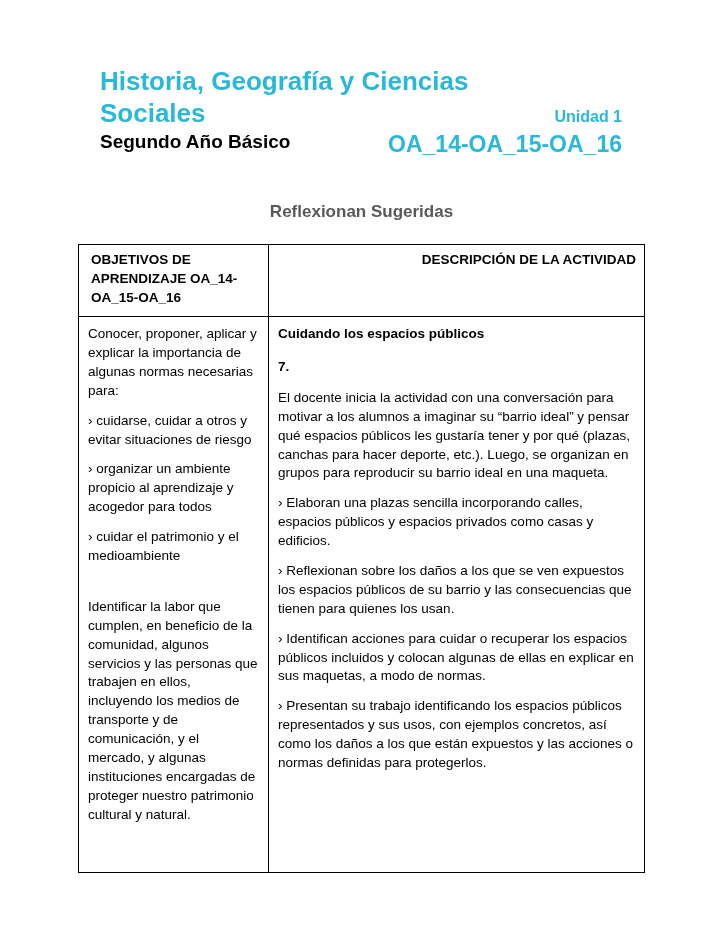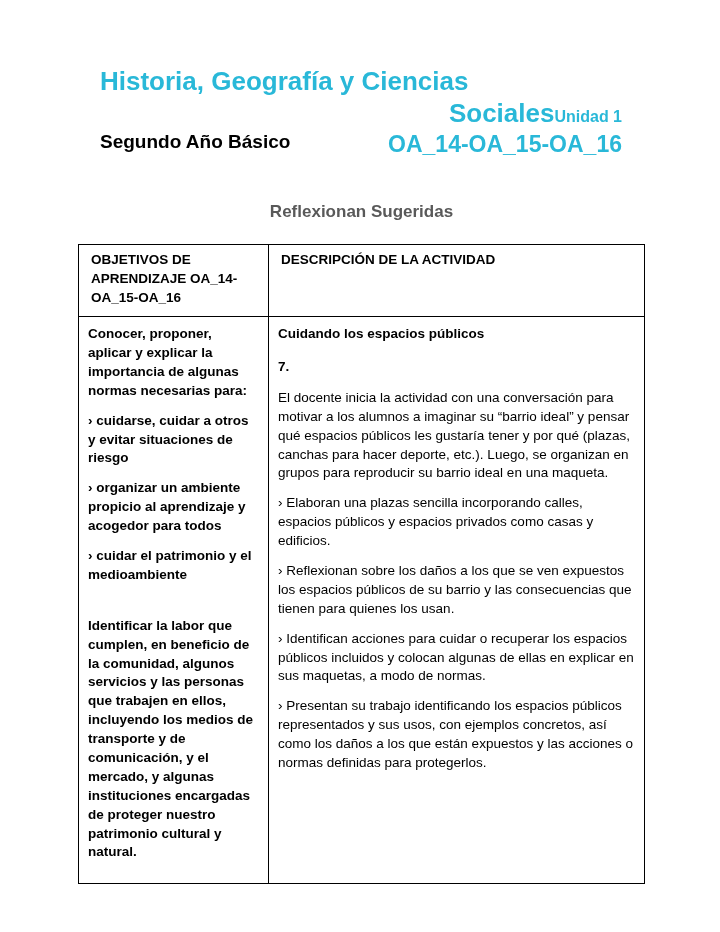--- a/index.html
+++ b/index.html
@@ -27,21 +27,21 @@
     margin-right: 23px;
   }
   .main-title {
     color: var(--accent);
     font-weight: bold;
     font-size: 26px;
     line-height: 1.22;
   }
   .title-line2-row {
     display: flex;
-    justify-content: flex-end;
+    justify-content: space-between;
     align-items: baseline;
   }
   .unidad {
     color: var(--accent);
     font-weight: bold;
     font-size: 16px;
   }
   .subtitle-row {
     display: flex;
     justify-content: space-between;
@@ -77,26 +77,26 @@
     font-size: 13.5px;
     line-height: 1.4;
   }
   .col-objectives { width: 190px; }
   .th-cell {
     font-weight: bold;
     padding: 6px 8px 8px 12px;
     height: 66px;
   }
   .th-left { text-align: left; }
-  .th-right { text-align: left; }
+  .th-right { text-align: right; }
   .body-cell {
     padding: 8px 9px 10px 9px;
     height: 556px;
   }
-  .objectives-cell { font-weight: bold; }
+  .objectives-cell { font-weight: normal; }
   .objectives-cell p { margin-bottom: 11px; }
   .objectives-second { margin-top: 32px; }
   .activity-cell .activity-title {
     font-weight: bold;
     margin-bottom: 14px;
   }
   .activity-cell .activity-number {
     font-weight: bold;
     margin-bottom: 12px;
   }

